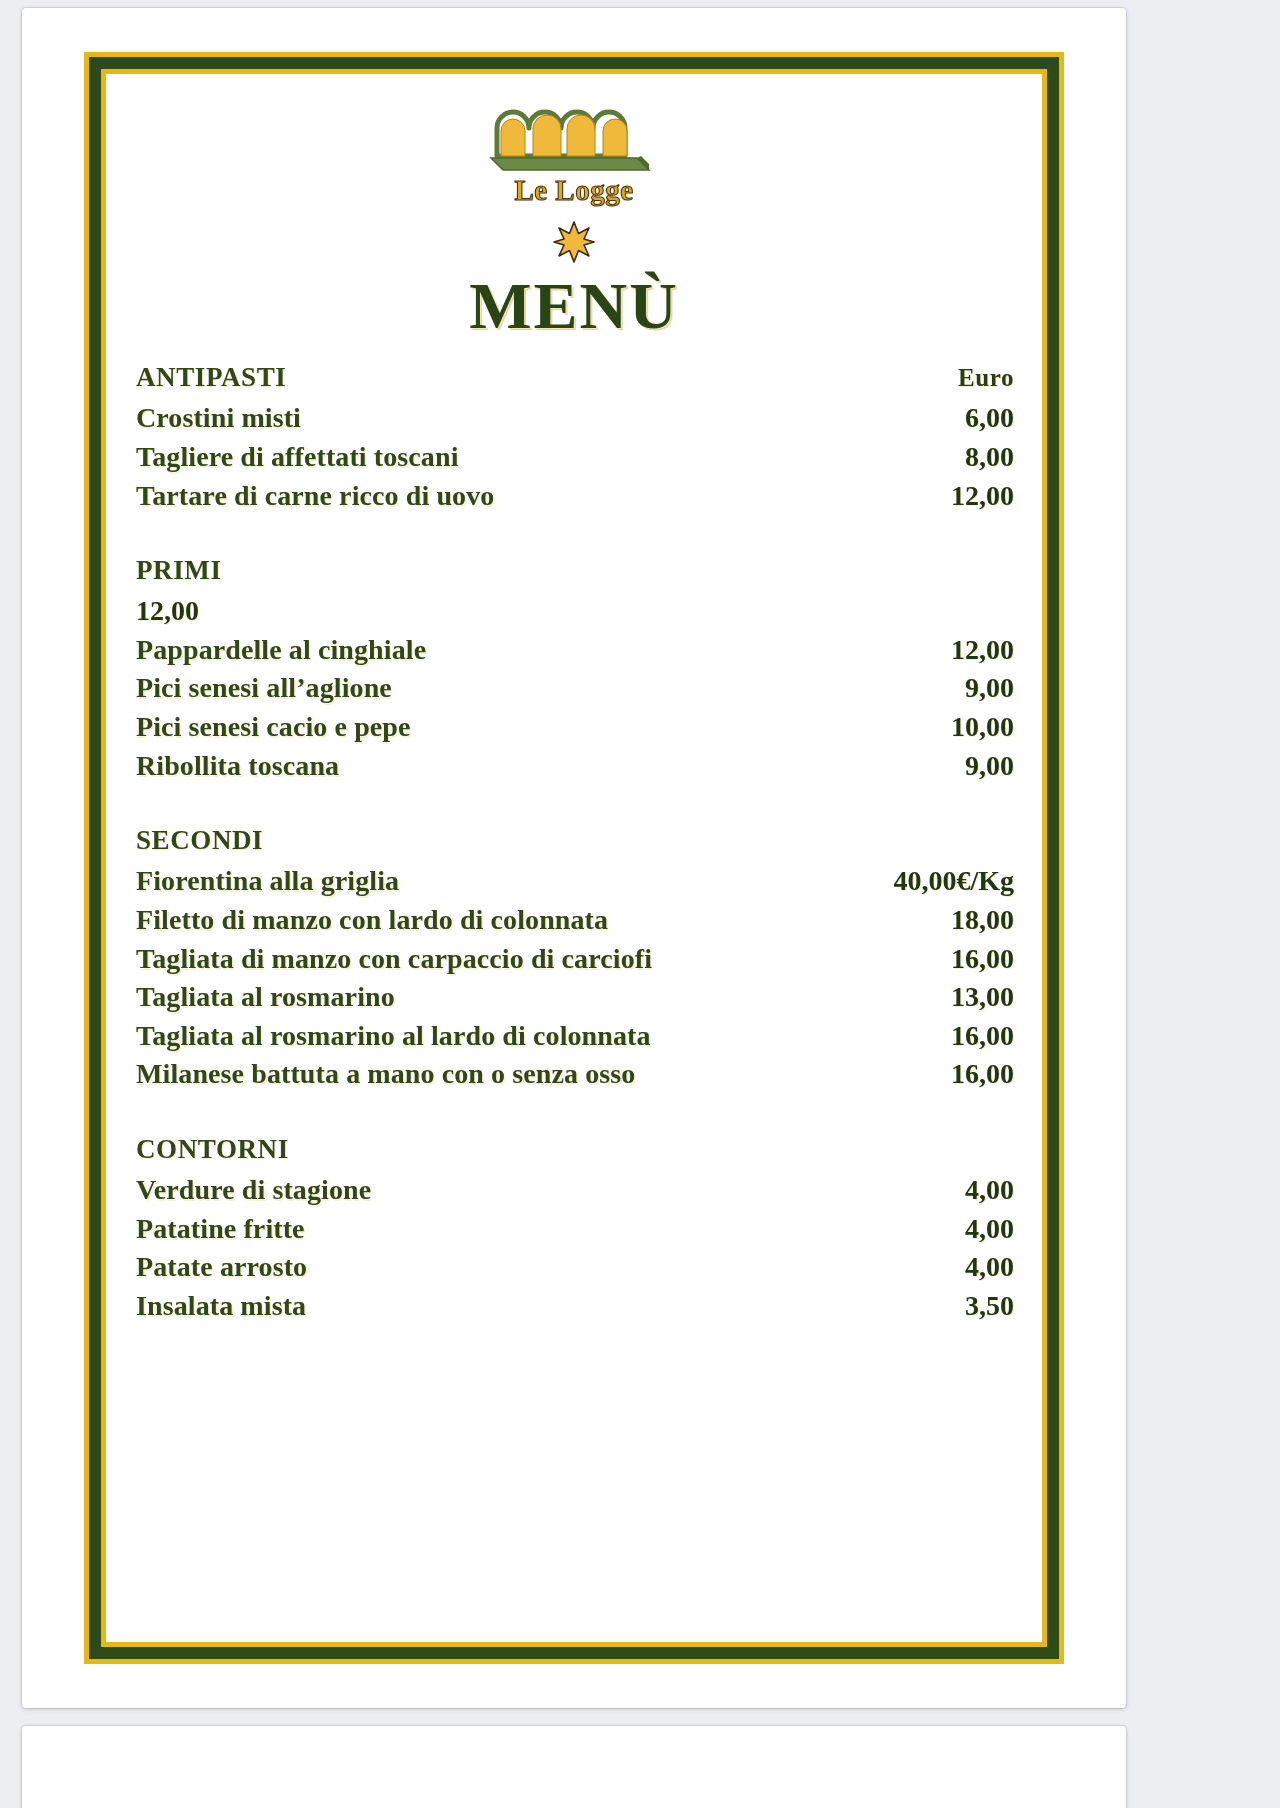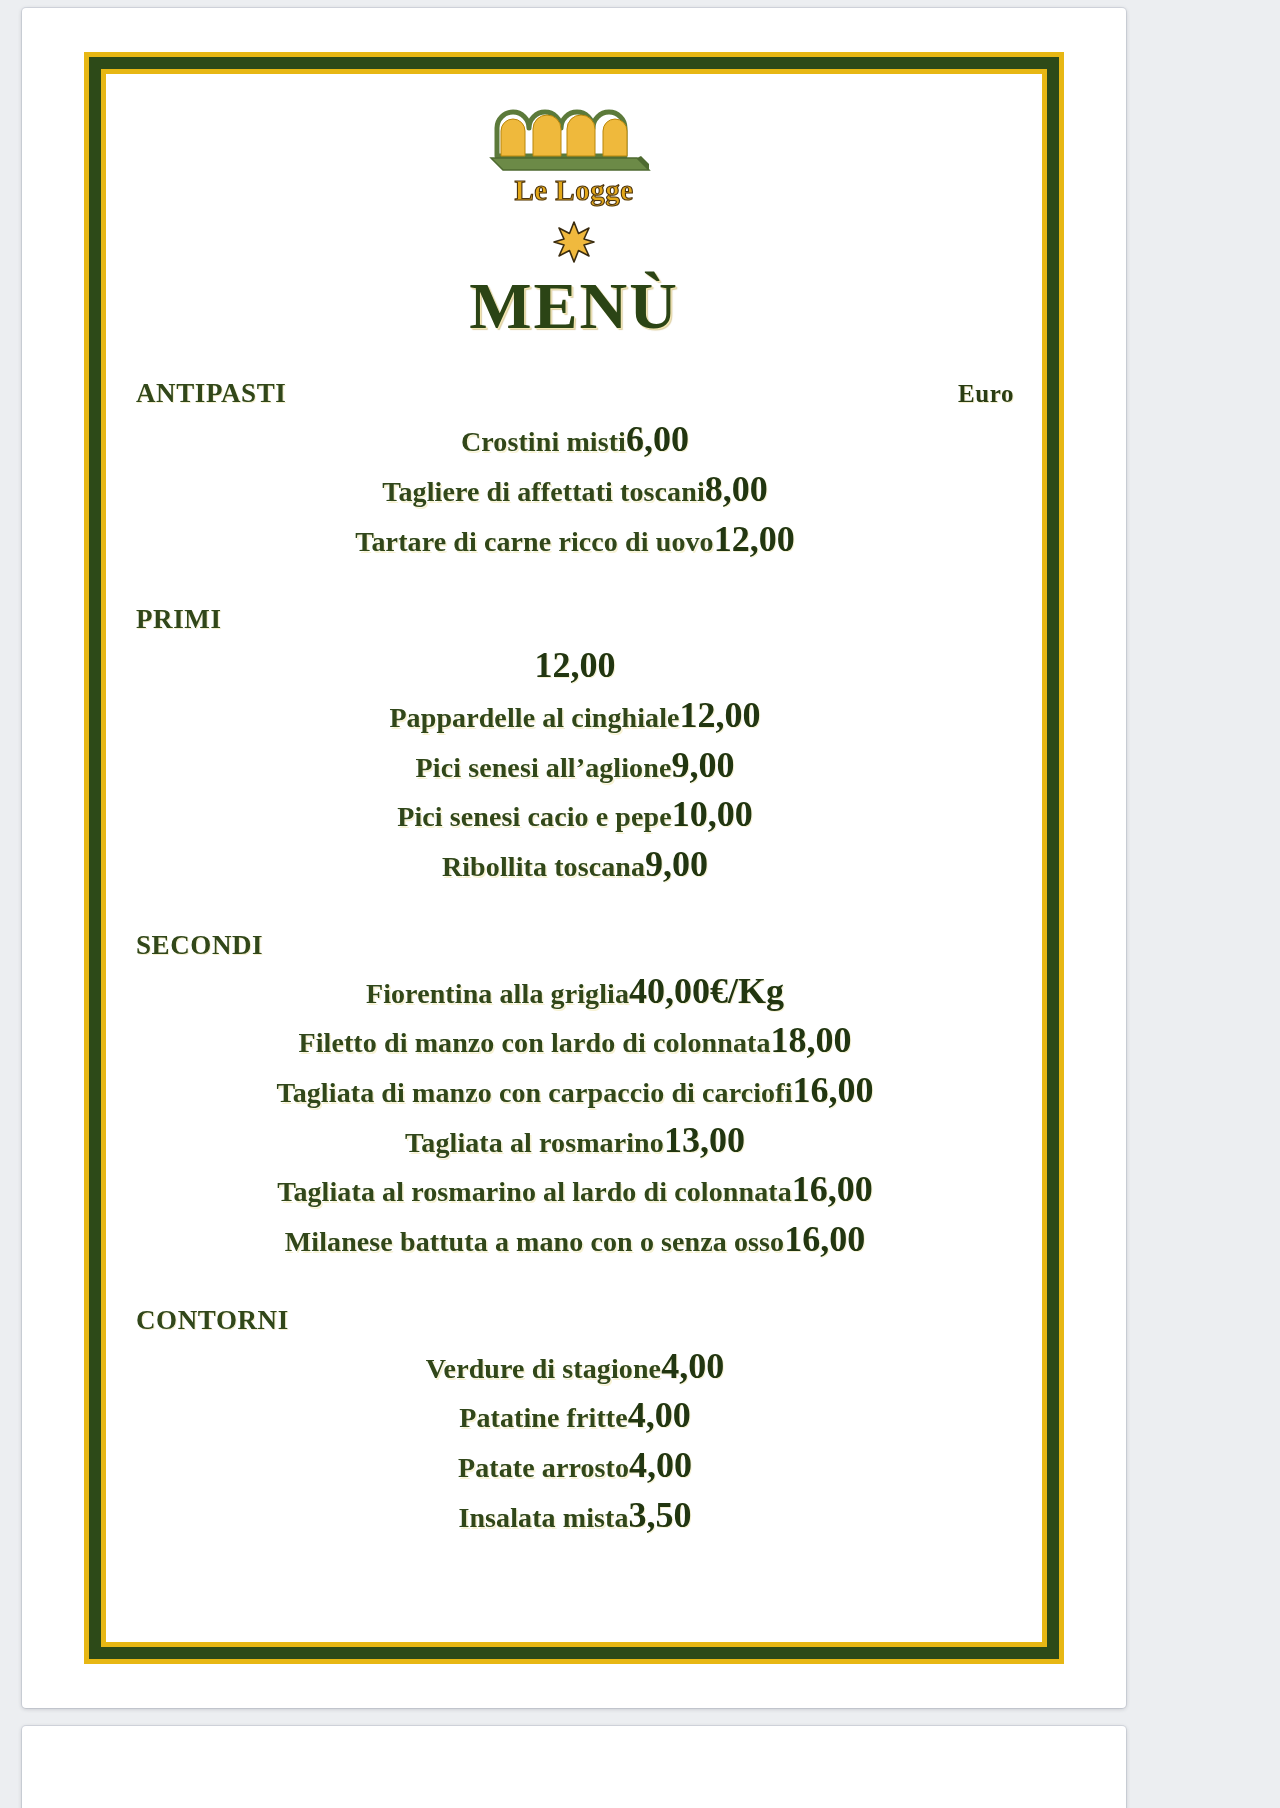--- a/index.html
+++ b/index.html
@@ -107,49 +107,49 @@
     padding: 14px 18px 0 24px;
   }
   .section { margin-bottom: 0; }
   .section + .section { margin-top: 40px; }
 
   .section-title {
     font-size: 27px;
     font-weight: bold;
     color: #31471a;
     letter-spacing: 0.6px;
-    margin: 16px 0 6px 0;
+    margin: 0 0 6px 0;
     text-shadow: 1px 1px 0 #f6f0cf;
     display: flex;
     justify-content: space-between;
     align-items: baseline;
   }
   .section-title .euro-label {
     font-size: 25px;
     font-weight: bold;
     color: #2a3d14;
     text-shadow: 1px 1px 0 #f6f0cf;
     padding-right: 4px;
   }
 
   .row {
     display: flex;
-    justify-content: center;
+    justify-content: space-between;
     align-items: baseline;
     line-height: 1.38;
   }
   .dish {
     font-size: 28px;
     font-weight: bold;
     color: #31471a;
     text-shadow: 1.5px 1.5px 0 #f7f2d4;
     letter-spacing: 0.1px;
   }
   .price {
-    font-size: 36px;
+    font-size: 28px;
     font-weight: bold;
     color: #223611;
     text-shadow: 1px 1px 0 #f7f2d4;
     white-space: nowrap;
     padding-right: 4px;
   }
 </style>
 </head>
 <body>
 

